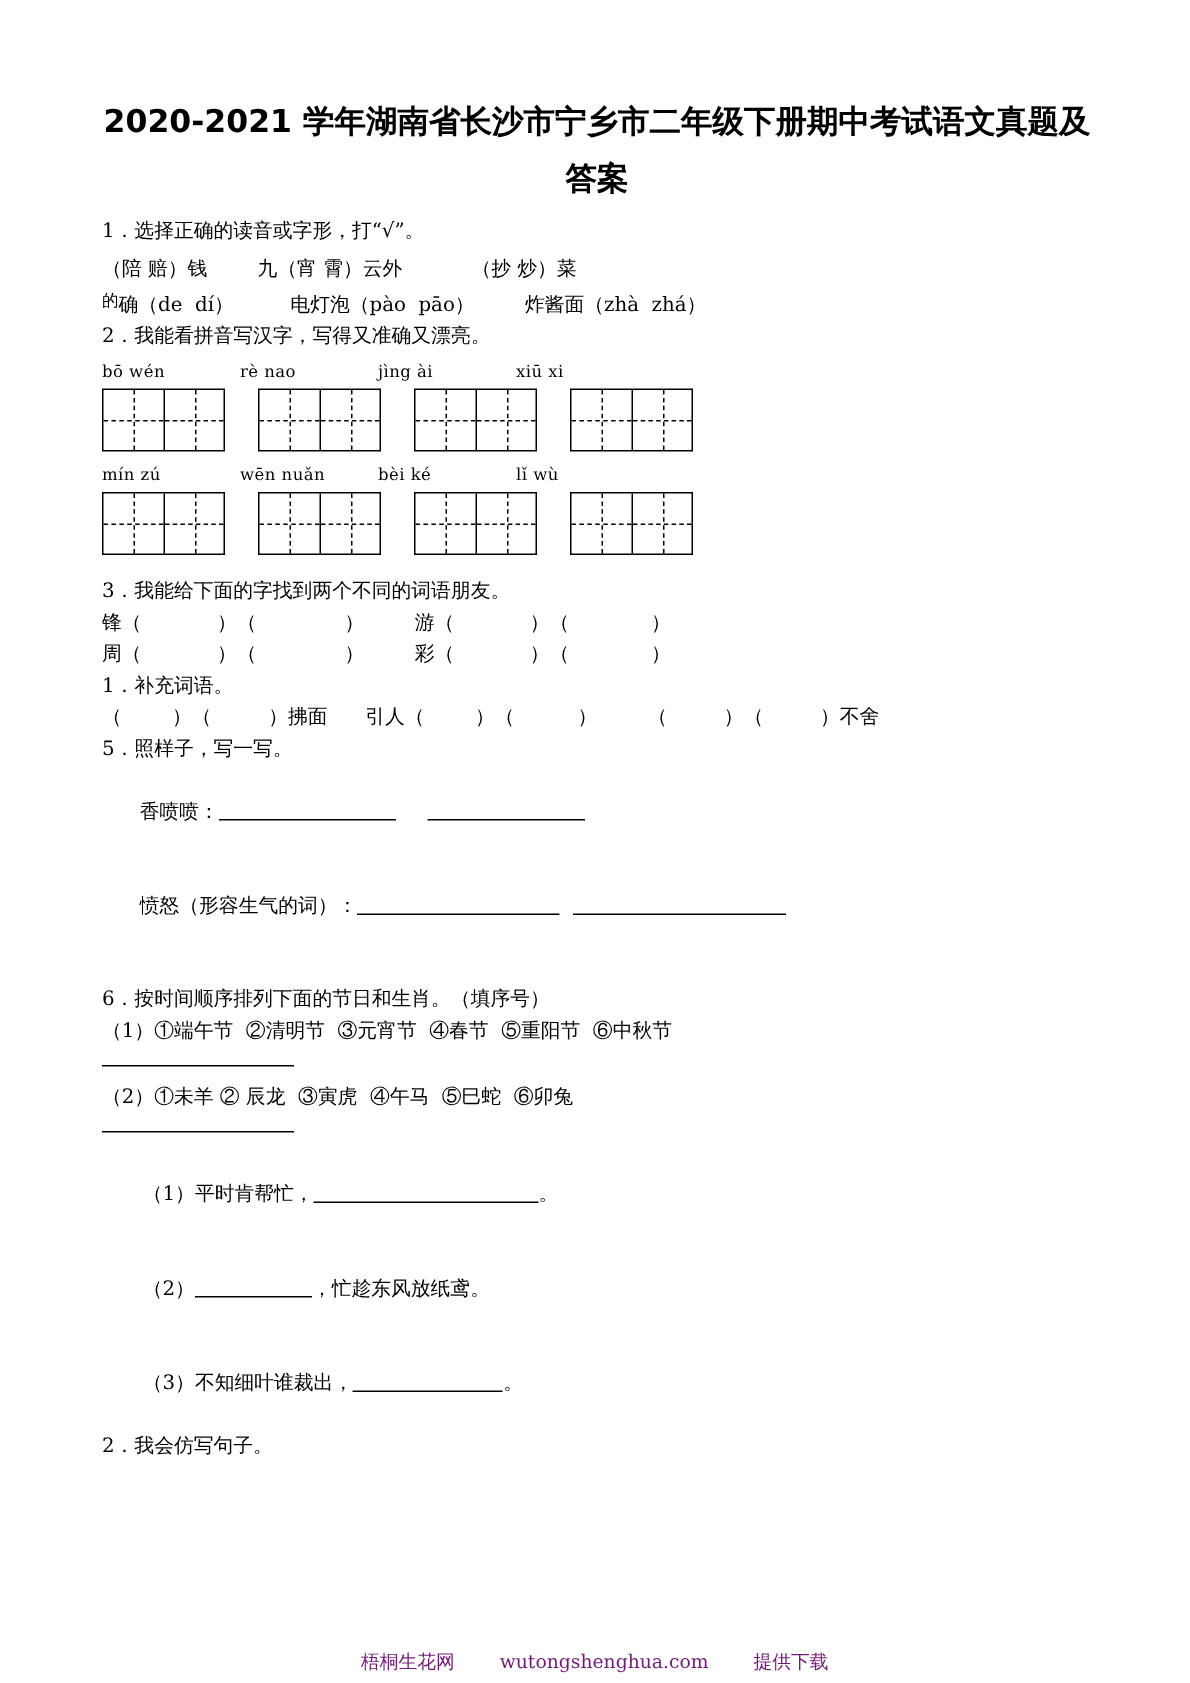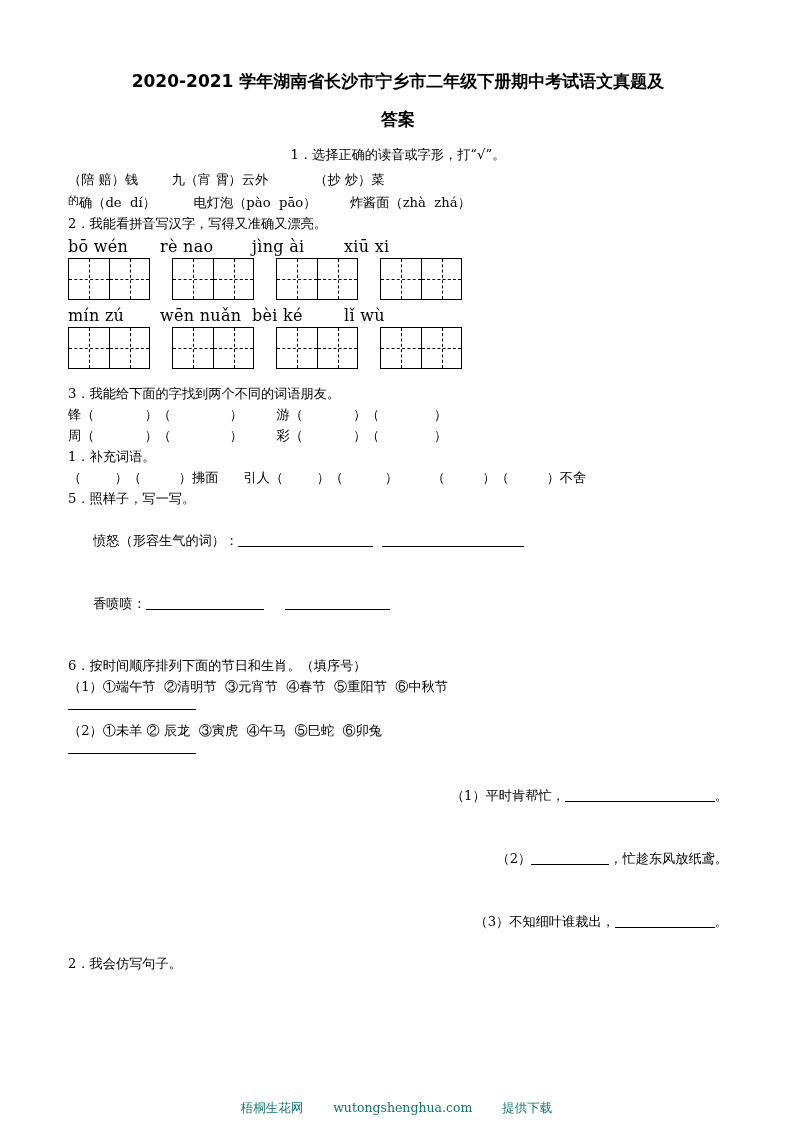--- a/index.html
+++ b/index.html
@@ -26,55 +26,55 @@
     position: absolute;
     left: 68px;
     top: 62px;
     width: 660px;
   }
 
   
   .doc-title {
     font-family: "DejaVu Sans", "Liberation Sans", sans-serif;
     font-weight: bold;
-    font-size: 17px;
+    font-size: 21px;
     line-height: 38px;
     text-align: center;
     letter-spacing: 0px;
     margin: 0 0 6px 0;
   }
   .doc-title .ttl-line2 { display: block; }
 
   
   .q {
     font-size: 13.2px;
     line-height: 21px;
     margin: 0;
     white-space: pre-wrap;
   }
-  .q-stem { margin-top: 4px; text-align: center; }
-  .indent1 { padding-left: 2px; text-align: right; }
+  .q-stem { margin-top: 4px; }
+  .indent1 { padding-left: 2px; }
 
   .raised {
     font-size: 11px;
     vertical-align: 3px;
   }
 
   
   .bl {
     display: inline-block;
     border-bottom: 1px solid #000;
     height: 13px;
     vertical-align: -2px;
   }
 
   
   .pinyin-row {
     font-family: "DejaVu Serif", "Liberation Serif", serif;
-    font-size: 16px;
+    font-size: 11px;
     line-height: 19px;
     margin: 3px 0 2px 0;
     letter-spacing: 0.3px;
   }
   .pinyin-row .pw {
     display: inline-block;
     width: 92px;
   }
 
   
@@ -123,21 +123,21 @@
   .rule-wrap { line-height: 20px; margin: 1px 0 2px 0; }
 
   
   .footer {
     position: absolute;
     left: 0;
     top: 1100px;
     width: 793px;
     text-align: center;
     font-size: 12.5px;
-    color: #0f766e;
+    color: #701a75;
     font-family: "DejaVu Serif", "Liberation Serif", serif;
   }
   .footer span { display: inline-block; }
   .footer .f-site { margin: 0 30px; }
 </style>
 </head>
 <body>
 
 <div class="page">
 
@@ -206,25 +206,25 @@
     <p class="q">3．我能给下面的字找到两个不同的词语朋友。</p>
     <p class="q">锋（            ）（              ）        游（            ）（             ）</p>
     <p class="q">周（            ）（              ）        彩（            ）（             ）</p>
 
     <p class="q">1．补充词语。</p>
     <p class="q">（        ）（         ）拂面      引人（        ）（          ）        （         ）（         ）不舍</p>
 
     <p class="q">5．照样子，写一写。</p>
 
     <p class="q">
+      <span>香喷喷：</span><span class="bl" style="width:118px"></span><span>&nbsp;&nbsp;&nbsp;&nbsp;&nbsp;</span><span class="bl" style="width:105px"></span>
+    </p>
+
+    <p class="q">
       <span>愤怒（形容生气的词）：</span><span class="bl" style="width:135px"></span><span>&nbsp;&nbsp;</span><span class="bl" style="width:142px"></span>
-    </p>
-
-    <p class="q">
-      <span>香喷喷：</span><span class="bl" style="width:118px"></span><span>&nbsp;&nbsp;&nbsp;&nbsp;&nbsp;</span><span class="bl" style="width:105px"></span>
     </p>
 
     <div class="gap8"></div>
 
 
     <div class="gap12"></div>
 
     <p class="q">6．按时间顺序排列下面的节日和生肖。（填序号）</p>
     <p class="q">（1）①端午节  ②清明节  ③元宵节  ④春节  ⑤重阳节  ⑥中秋节</p>
     <p class="rule-wrap"><span class="rule-line" style="width:128px"></span></p>

